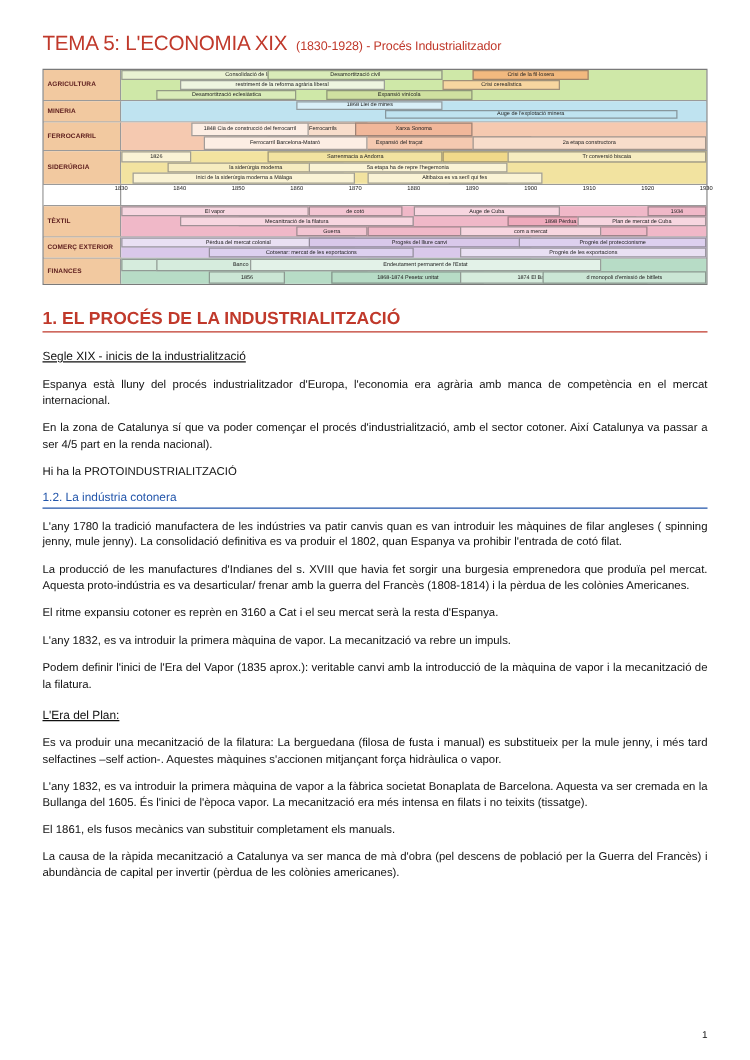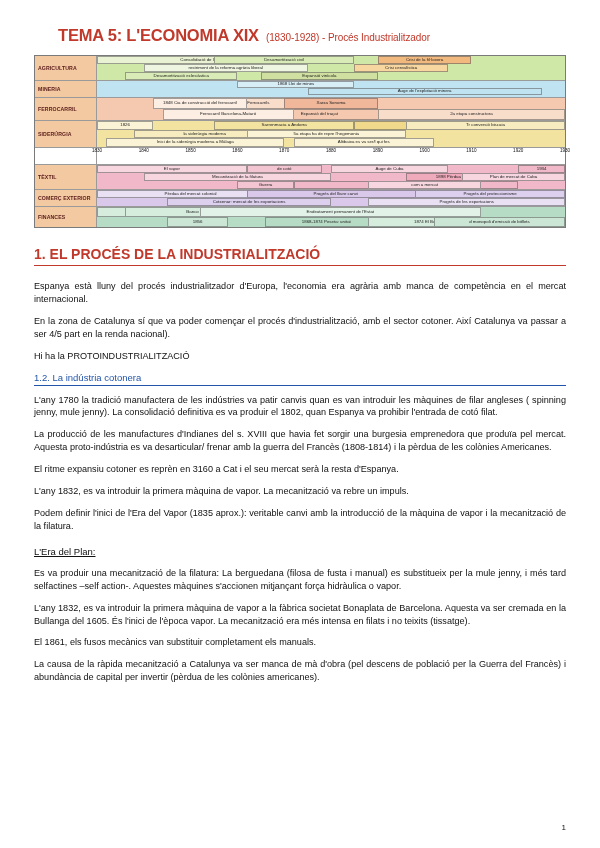--- a/index.html
+++ b/index.html
@@ -28,24 +28,23 @@
     margin-bottom: 30px;
   }
   .title-row {
     display: flex;
     align-items: baseline;
     gap: 7px;
     margin-bottom: 10px;
   }
   .title-main {
     font-size: 16.5px;
-    font-weight: bold;
+    font-weight: normal;
     color: #c0392b;
     letter-spacing: -0.2px;
-    margin-left: 24px;
   }
   .title-sub {
     font-size: 10px;
     color: #c0392b;
     letter-spacing: -0.1px;
   }
 
   
   .chart {
     border: 1px solid #7a7a7a;
@@ -262,20 +261,21 @@
           <div class="seg" style="left: 58%; width: 32%; background: rgb(214, 236, 221); top: 10px; height: 10px; bottom: auto; border: 0.4px solid rgba(90, 90, 90, 0.55);">1874 El Banc d'Espanya emet</div>
           <div class="seg" style="left: 50%; width: 20%; background: rgb(183, 220, 198); top: 0px; height: 10px; bottom: auto; border: 0.4px solid rgba(90, 90, 90, 0.55);">de la pesseta</div>
           <div class="seg" style="left: 72%; width: 28%; background: rgb(203, 230, 213); top: 10px; height: 10px; bottom: auto; border: 0.4px solid rgba(90, 90, 90, 0.55);">d monopoli d'emissió de bitllets</div>
           <div class="seg" style="left: 22%; width: 60%; background: rgb(227, 242, 232); top: 0px; height: 10px; bottom: auto; border: 0.4px solid rgba(90, 90, 90, 0.55);">Endeutament permanent de l'Estat</div>
         </div>
       </div>
     </div>
 
   <h2 class="section">1. EL PROCÉS DE LA INDUSTRIALITZACIÓ</h2>
 
+  <h3 class="sub">Segle XIX - inicis de la industrialització</h3>
 
   <p class="body">Espanya està lluny del procés industrialitzador d'Europa, l'economia era agrària amb manca de competència en el mercat internacional.</p>
   <p class="body">En la zona de Catalunya sí que va poder començar el procés d'industrialització, amb el sector cotoner. Així Catalunya va passar a ser 4/5 part en la renda nacional).</p>
   <p class="body">Hi ha la PROTOINDUSTRIALITZACIÓ</p>
 
   <h3 class="sub-blue">1.2. La indústria cotonera</h3>
 
   <p class="body">L'any 1780 la tradició manufactera de les indústries va patir canvis quan es van introduir les màquines de filar angleses ( spinning jenny, mule jenny). La consolidació definitiva es va produir el 1802, quan Espanya va prohibir l'entrada de cotó filat.</p>
   <p class="body">La producció de les manufactures d'Indianes del s. XVIII que havia fet sorgir una burgesia emprenedora que produïa pel mercat. Aquesta proto-indústria es va desarticular/ frenar amb la guerra del Francès (1808-1814) i la pèrdua de les colònies Americanes.</p>
   <p class="body">El ritme expansiu cotoner es reprèn en 3160 a Cat i el seu mercat serà la resta d'Espanya.</p>

